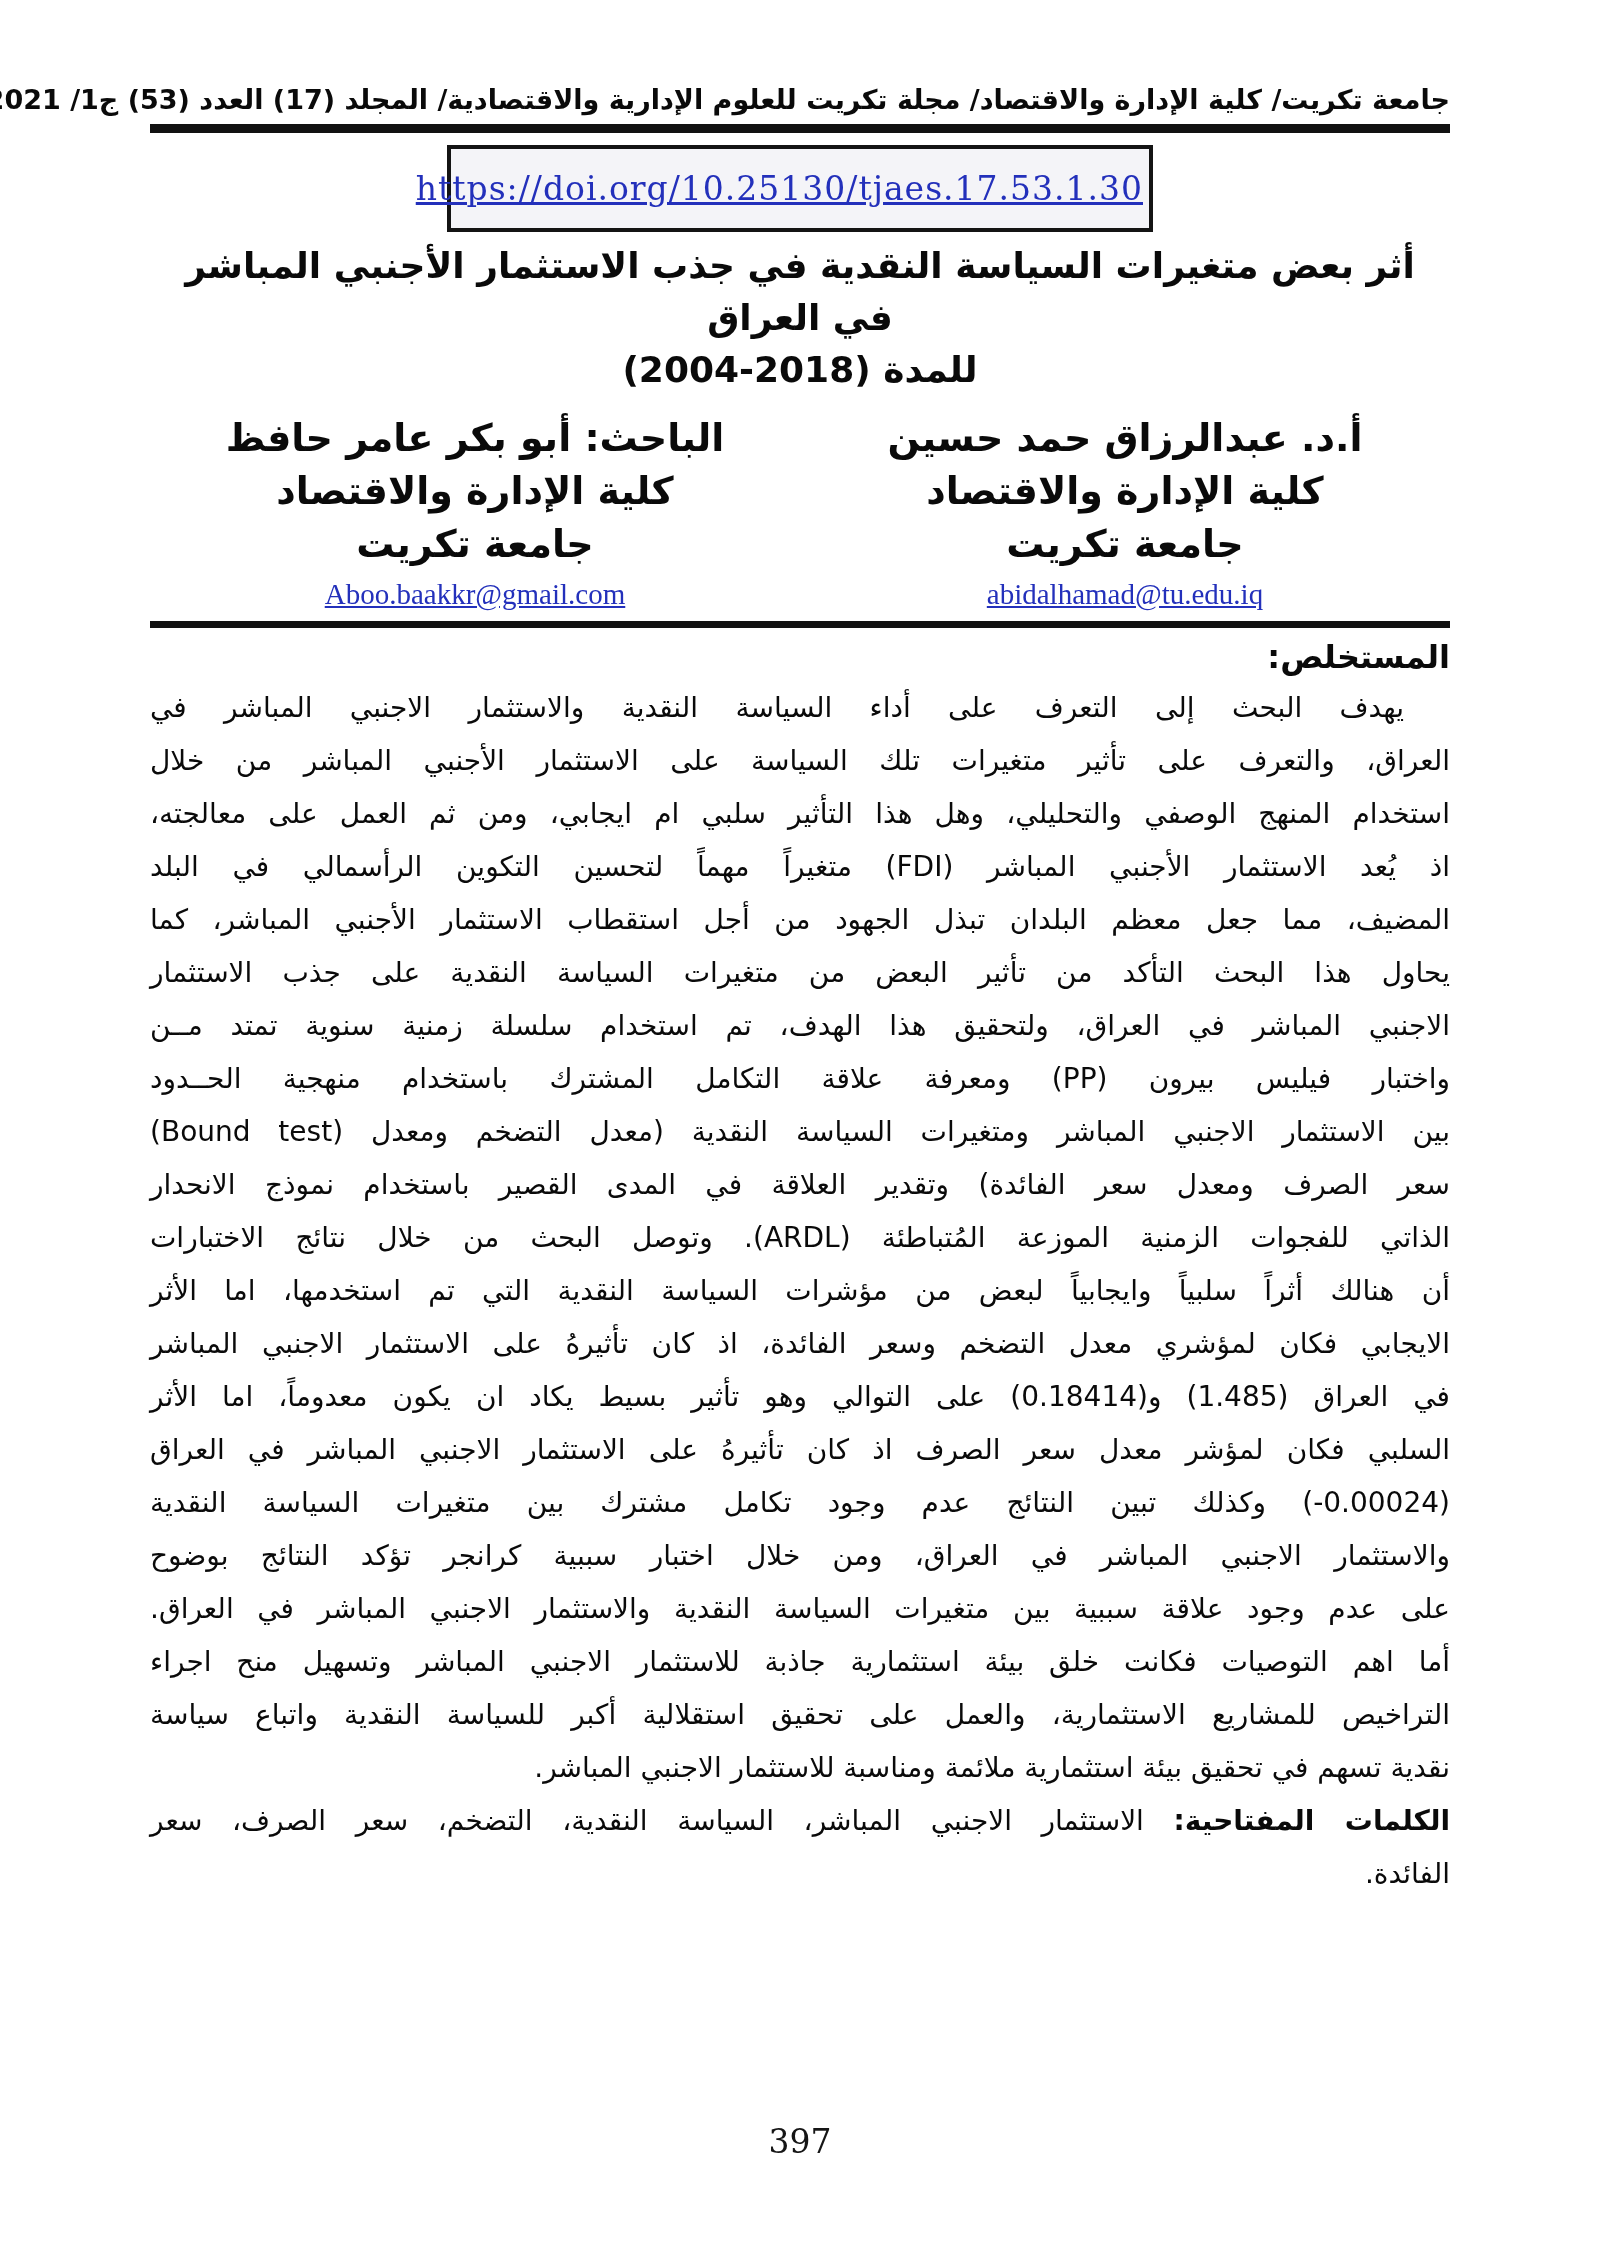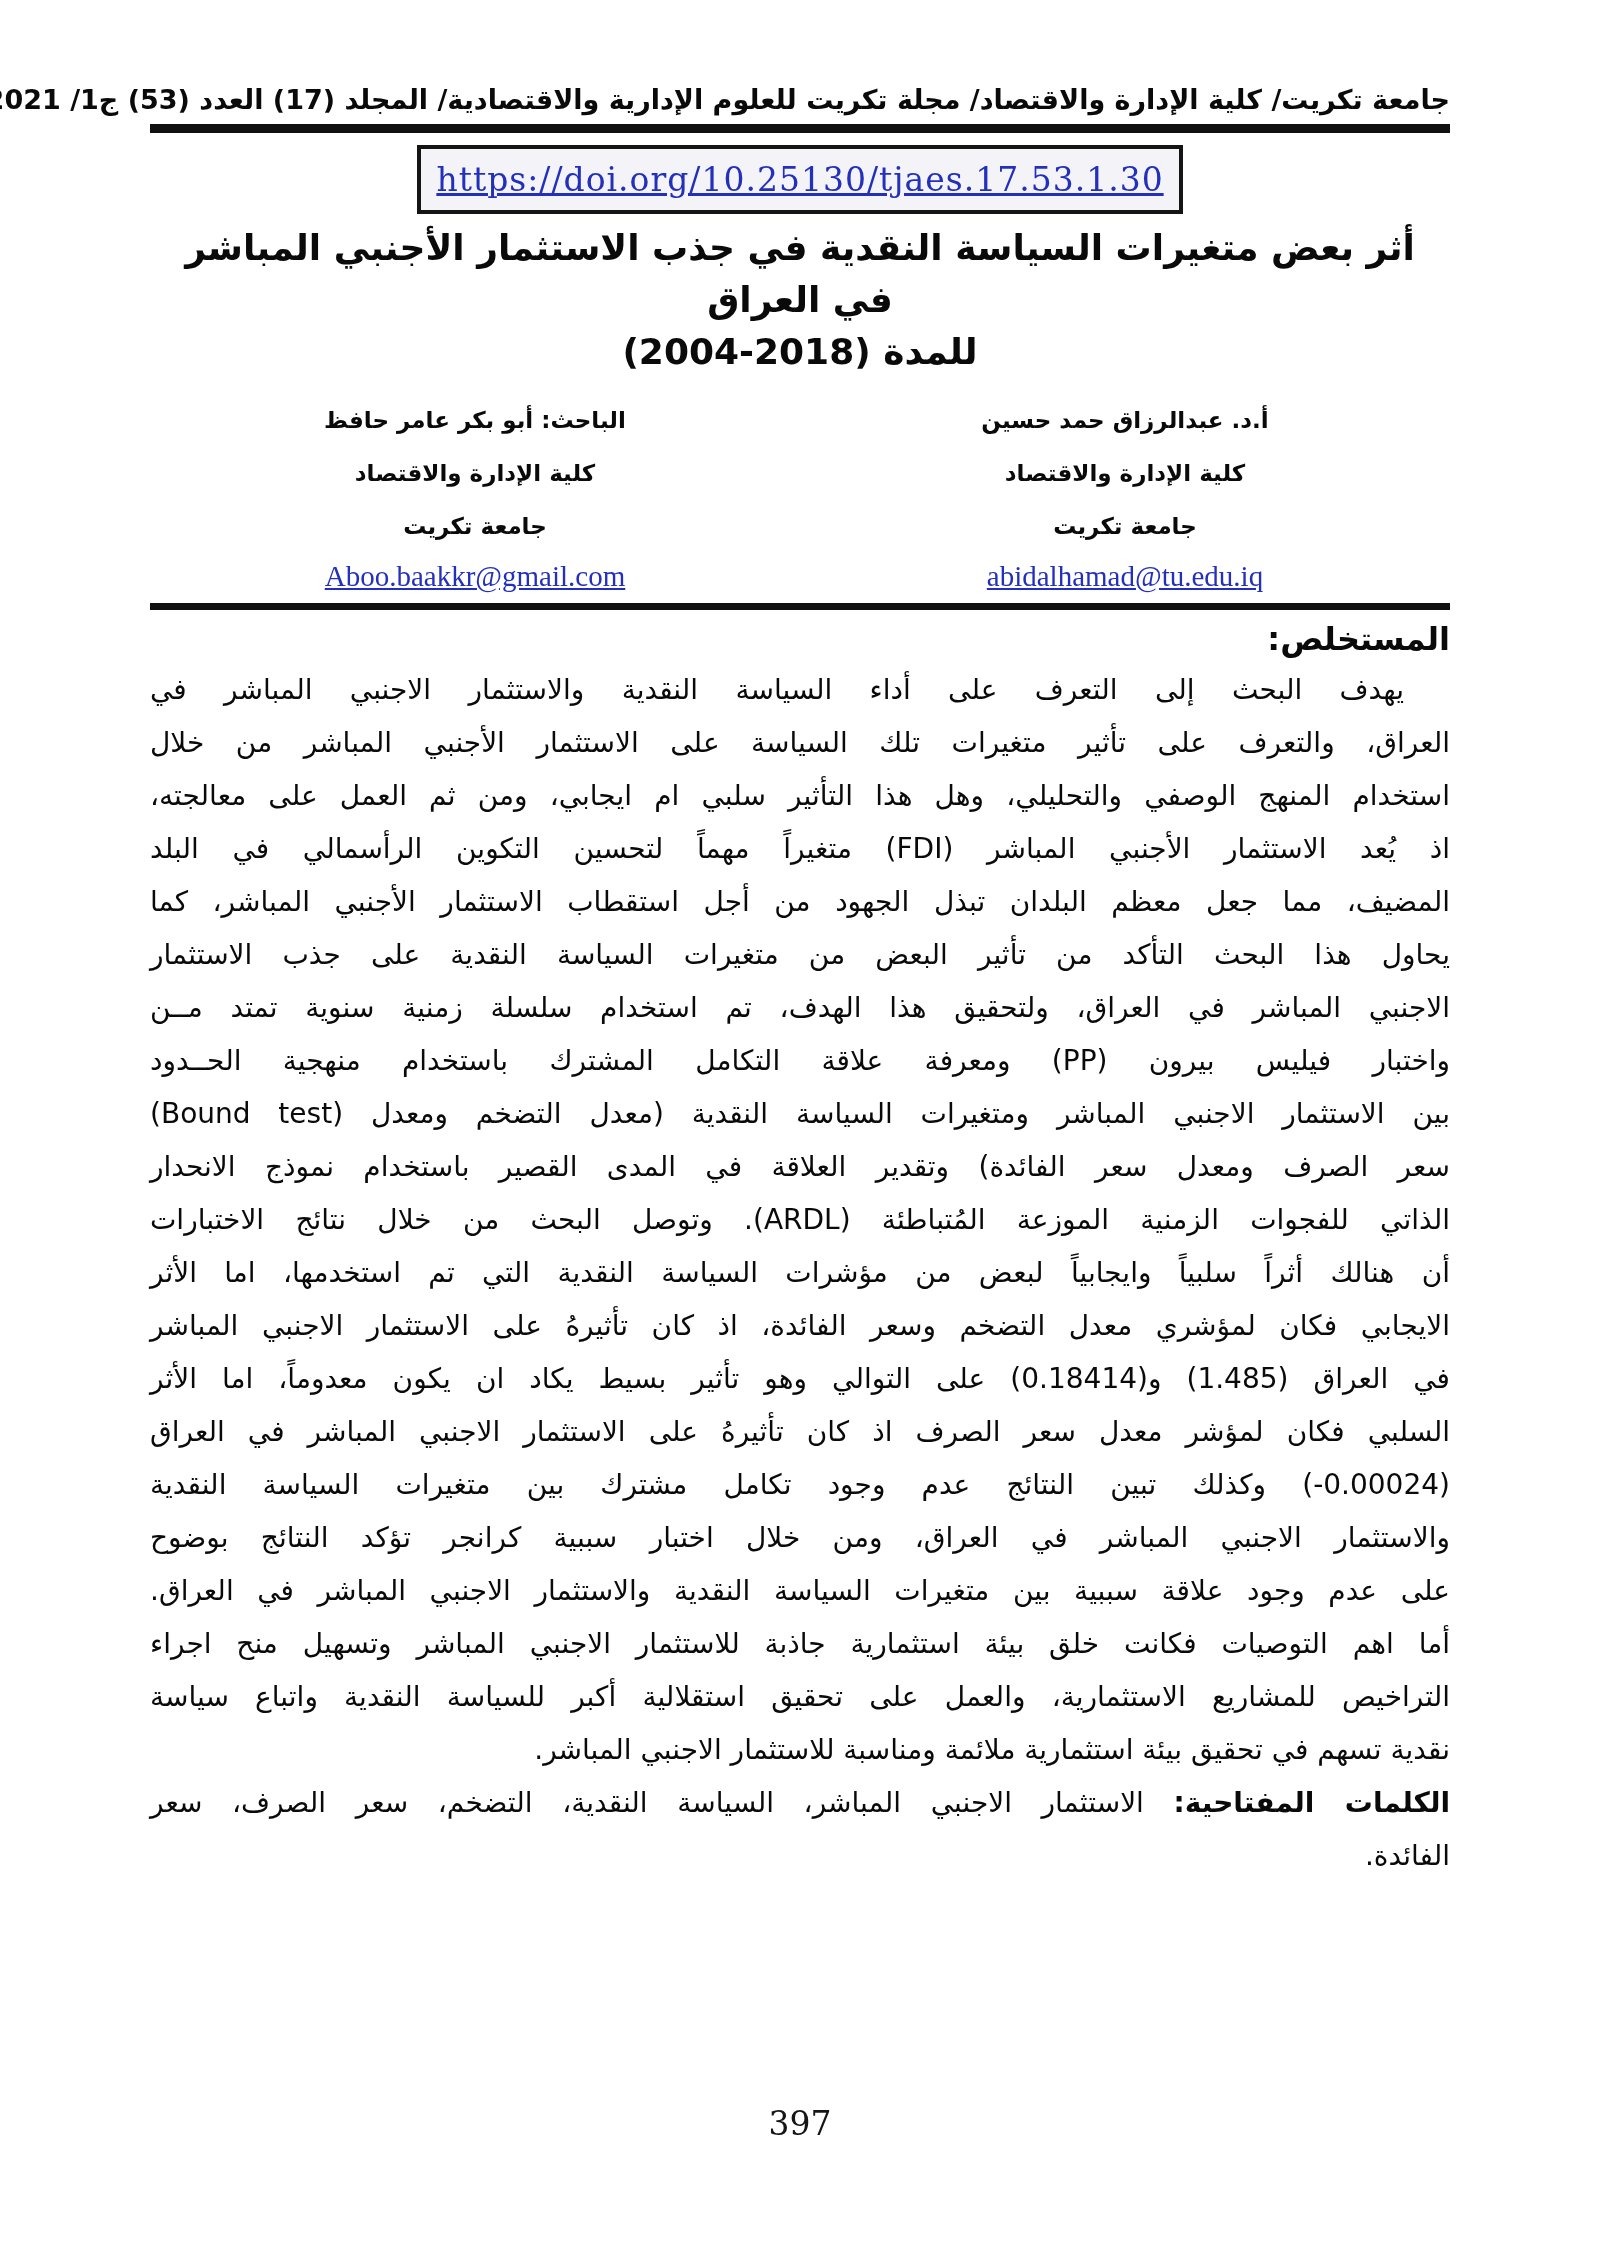--- a/index.html
+++ b/index.html
@@ -26,26 +26,26 @@
   }
   .header-rule {
     margin-top: 9px;
     height: 3px;
     border-top: 6px solid #111;
     border-bottom: 3px solid #111;
   }
 
   
   .doi-box {
-    width: 766px;
+    width: 706px;
     margin: 12px auto 0 auto;
     border: 4px solid #141414;
     background: #f4f4f8;
     text-align: center;
-    padding: 11px 6px;
+    padding: 20px 6px;
   }
   .doi-link {
     font-family: "DejaVu Serif", serif;
     font-size: 33px;
     color: #2330bb;
     text-decoration: underline;
     letter-spacing: 1px;
     direction: ltr;
     unicode-bidi: embed;
   }
@@ -60,21 +60,21 @@
   }
 
   
   .authors-block {
     display: flex;
     margin-top: 16px;
   }
   .author-col { flex: 1; text-align: center; }
   .author-line {
     font-weight: 700;
-    font-size: 23px;
+    font-size: 38px;
     line-height: 53px;
   }
   .author-email {
     display: inline-block;
     margin-top: 7px;
     font-family: Liberation Serif, serif;
     font-size: 29px;
     color: #2330bb;
     text-decoration: underline;
     direction: ltr;

